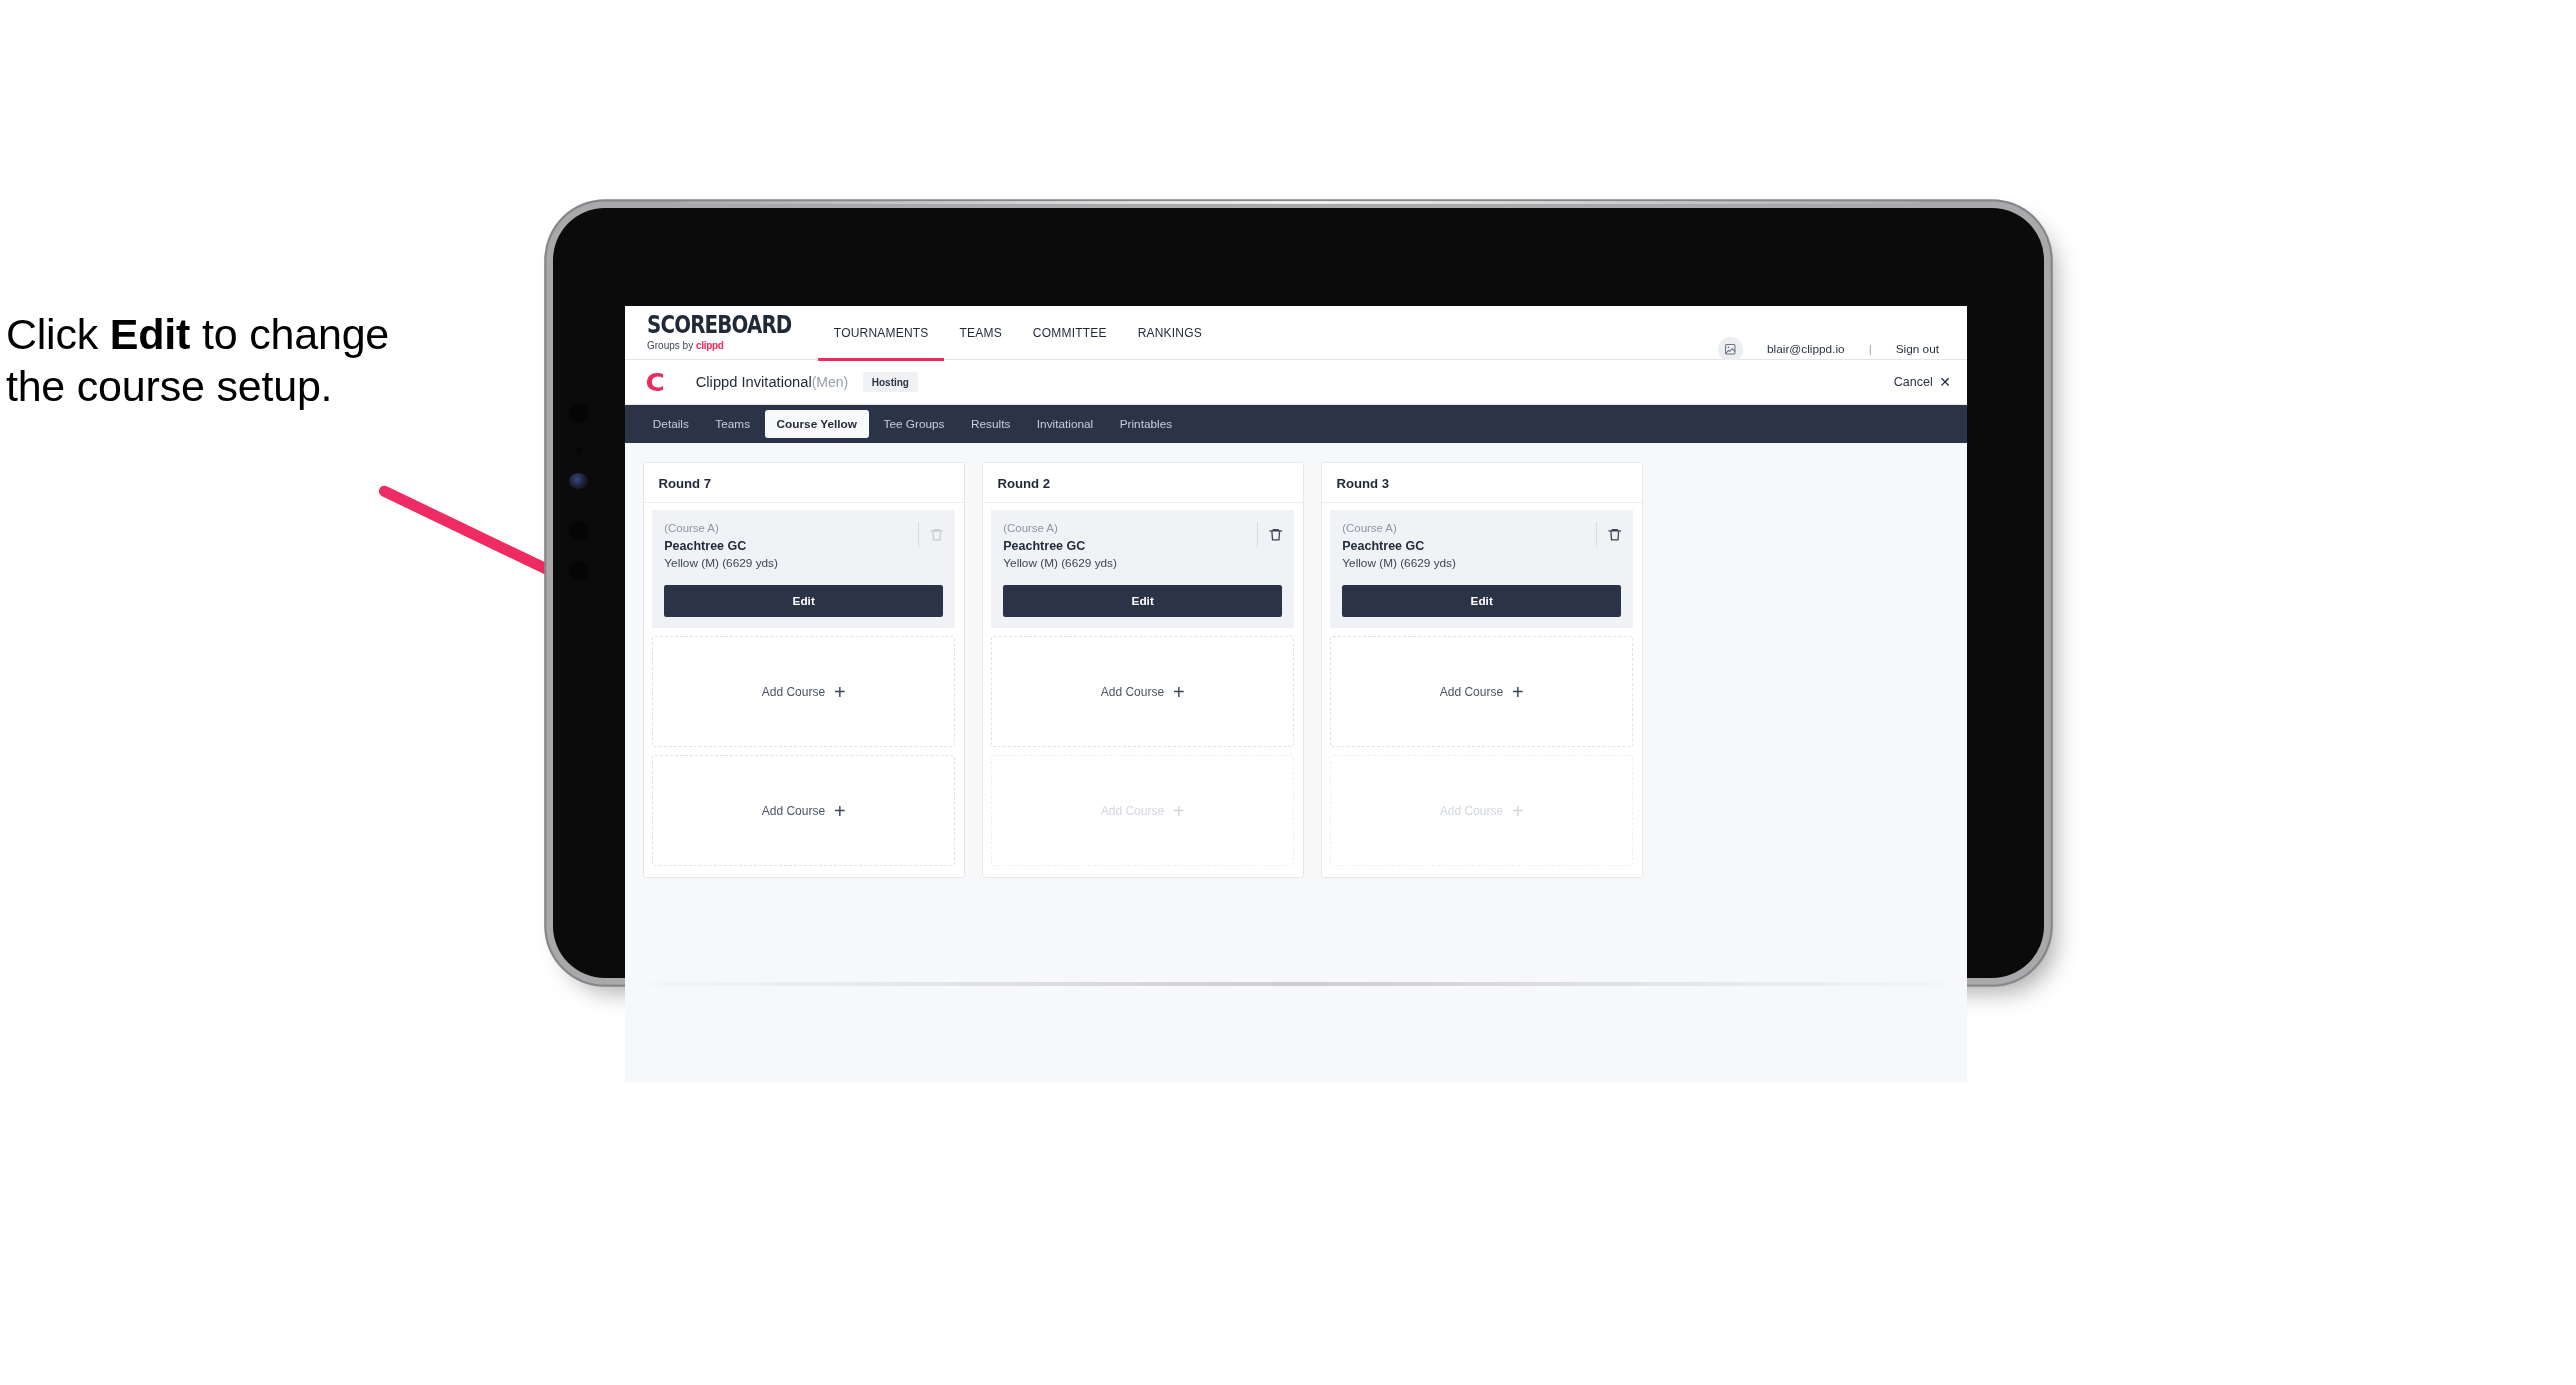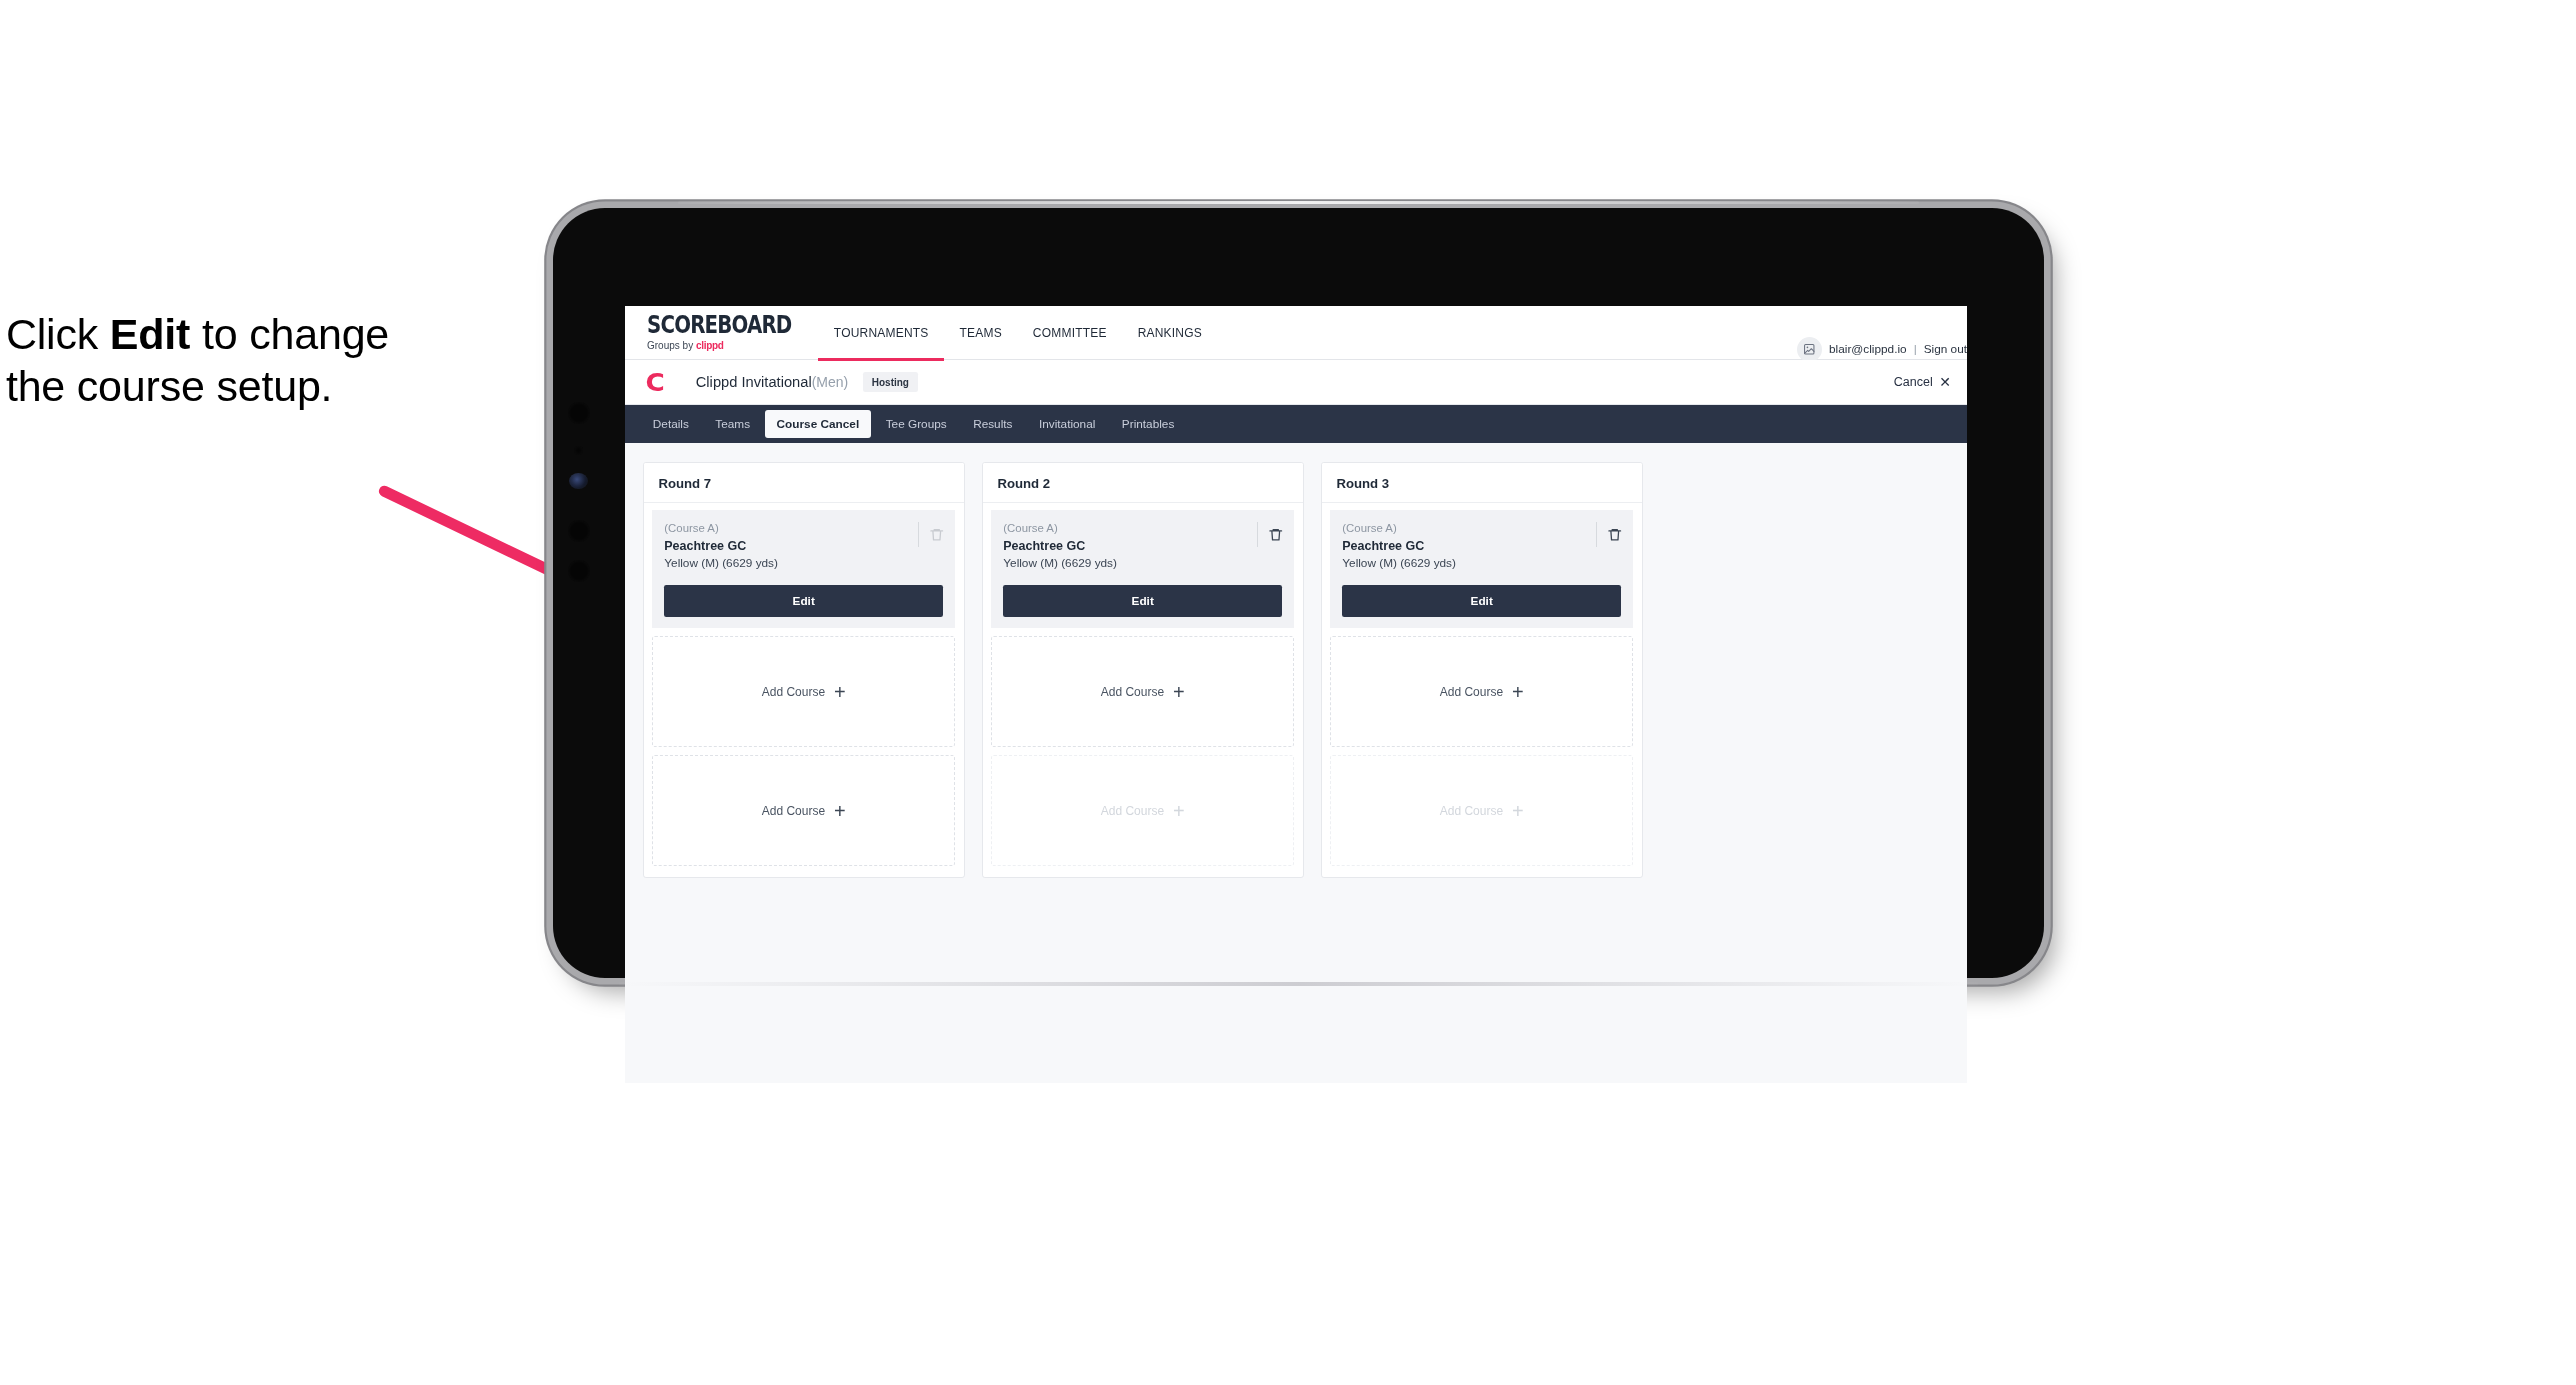--- a/index.html
+++ b/index.html
@@ -123,22 +123,22 @@
     position: relative;
     cursor: pointer;
     white-space: nowrap;
   }
   .navitem.active::after {
     content:"";
     position:absolute; left:0; right:0; bottom:-1.5px; height:2.9px;
     background:#ec2b5e;
   }
   #userzone {
-    display:flex; align-items:center; gap:7px;
-    padding-right: 0; flex: 0 0 auto;
+    display:flex; align-items:center; gap:24px;
+    padding-right: 28px; flex: 0 0 auto;
     font-size: 11.8px; color:#2a3340;margin-top:33px;
   }
   #avatar {
     width: 25px; height: 25px; border-radius:50%;
     background:#eceef1;
     display:flex; align-items:center; justify-content:center;
   }
   #avatar svg { width:12.5px; height:12.5px; }
   .userlink { cursor:pointer; white-space:nowrap; }
   .userdiv { color:#9aa2ad; }
@@ -330,21 +330,21 @@
         <div id="subheader-spacer"></div>
         <div id="cancel-btn">
           <span>Cancel</span>
           <span class="xglyph">✕</span>
         </div>
       </div>
 
       <div id="tabstrip">
         <div class="tab">Details</div>
         <div class="tab">Teams</div>
-        <div class="tab active">Course Cancel</div>
+        <div class="tab active">Course Yellow</div>
         <div class="tab">Tee Groups</div>
         <div class="tab">Results</div>
         <div class="tab">Invitational</div>
         <div class="tab">Printables</div>
       </div>
 
       <div id="rounds">
 
         <div class="round-col">
           <div class="round-head">Round 7</div>

